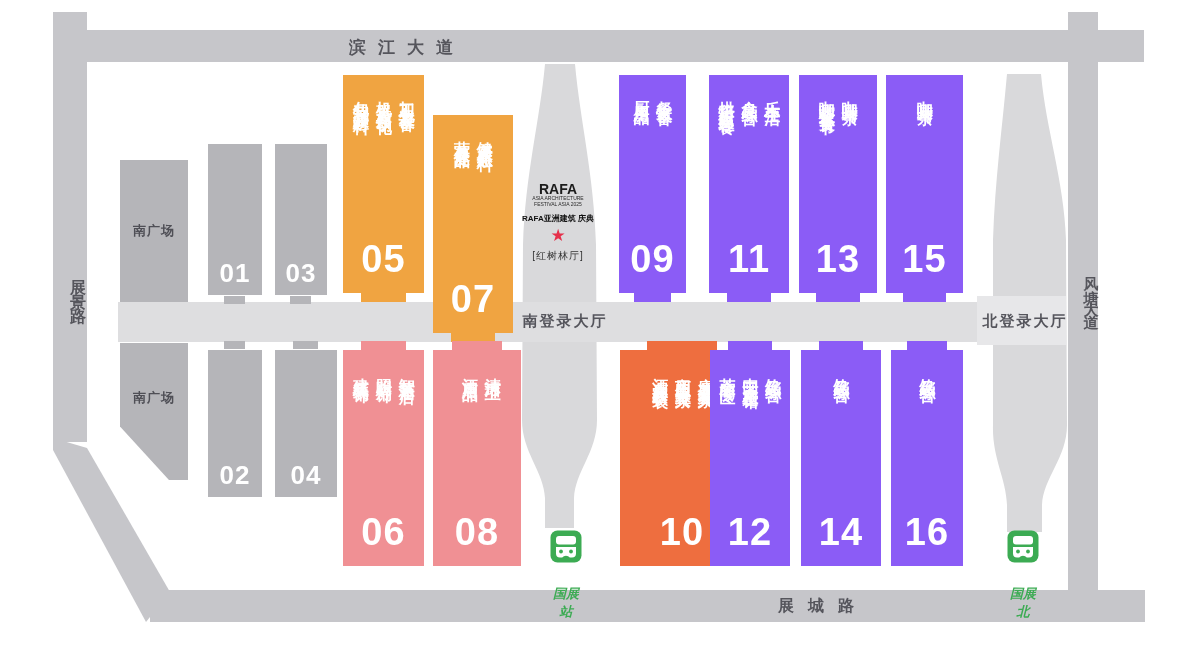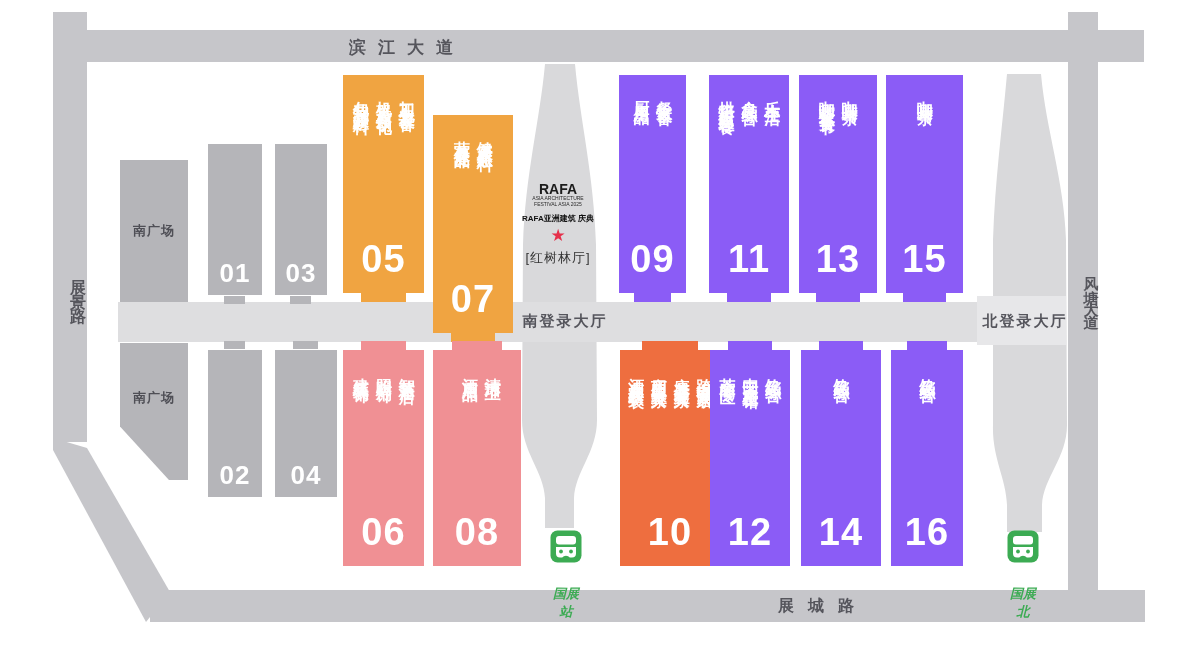--- a/index.html
+++ b/index.html
@@ -51,32 +51,32 @@
   .h02{left:208px;top:350px;width:54px;height:147px;}
   .h04{left:275px;top:350px;width:62px;height:147px;}
   .h05{left:343px;top:75px;width:81px;height:218px;}
   .h07{left:433px;top:75px;width:80px;height:218px;margin-top:40px;}
   .h09{left:619px;top:75px;width:67px;height:218px;}
   .h11{left:709px;top:75px;width:80px;height:218px;}
   .h13{left:799px;top:75px;width:78px;height:218px;}
   .h15{left:886px;top:75px;width:77px;height:218px;}
   .h06{left:343px;top:350px;width:81px;height:216px;}
   .h08{left:433px;top:350px;width:80px;height:216px;padding-left:8px;}
-  .h10{left:620px;top:350px;width:100px;height:216px;}
+  .h10{left:620px;top:350px;width:100px;height:216px;padding-left:24px;}
   .h12{left:710px;top:350px;width:80px;height:216px;}
   .h14{left:801px;top:350px;width:80px;height:216px;}
   .h16{left:891px;top:350px;width:72px;height:216px;}
 
   
   .rafa{position:absolute;left:512px;top:182px;width:92px;text-align:center;color:#1c1c1c;}
   .rafa-title{font-size:14px;font-weight:bold;letter-spacing:0px;line-height:1;}
   .rafa-sub{font-size:5px;line-height:1.15;color:#2a2a2a;letter-spacing:0px;}
   .rafa-cn{font-size:8px;font-weight:bold;margin-top:5px;letter-spacing:0px;color:#111;}
   .rafa-star{font-size:17px;line-height:1.2;color:#e5304a;margin-top:2px;}
-  .rafa-venue{font-size:13px;color:#333333;margin-top:3px;letter-spacing:1px;}
+  .rafa-venue{font-size:10px;color:#333333;margin-top:3px;letter-spacing:1px;}
 
   
   .station{position:absolute;width:34px;text-align:center;}
   .st-south{left:549px;top:530px;}
   .st-north{left:1006px;top:530px;}
   .station .st-label{font-size:13px;font-weight:bold;color:#3cab53;margin-top:18px;letter-spacing:0px;font-style:italic;}
 </style>
 </head>
 <body>
 

